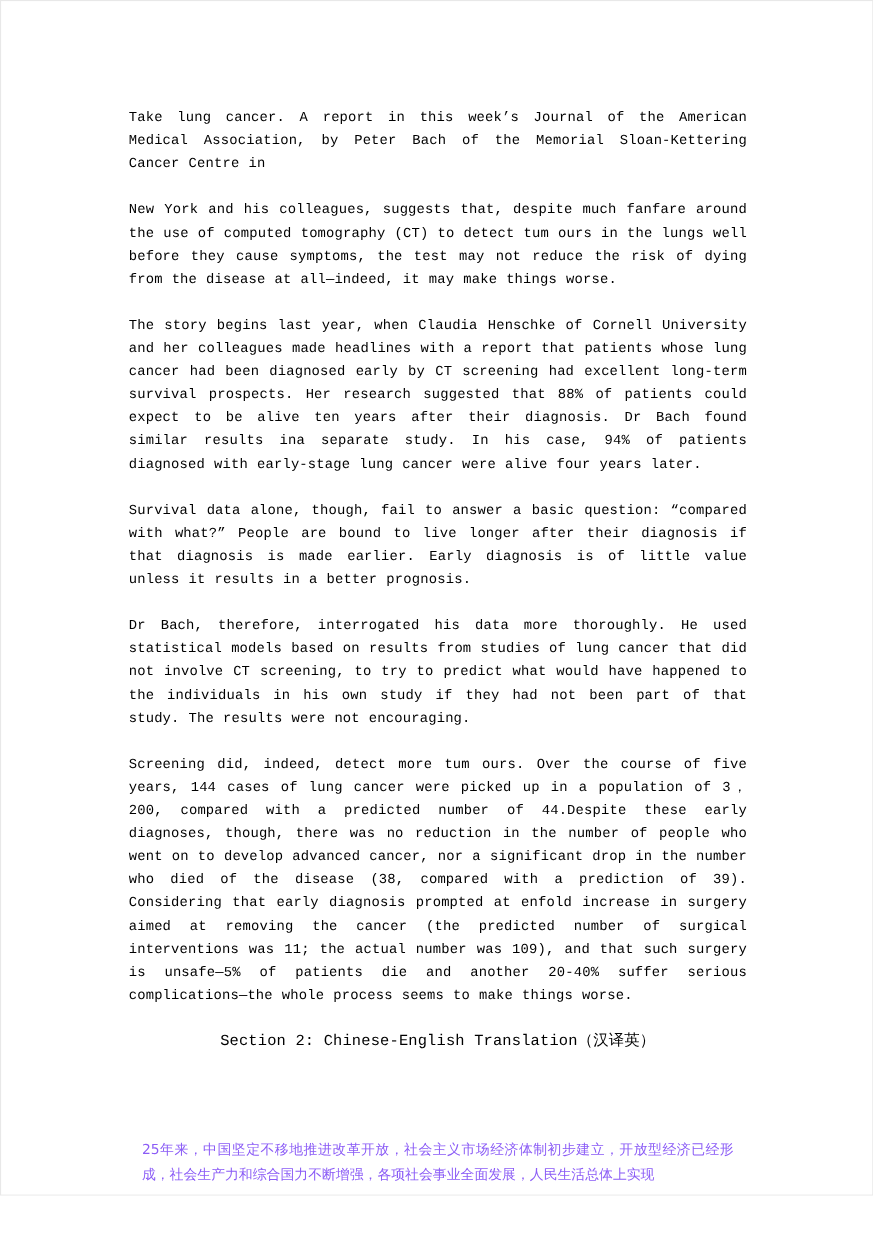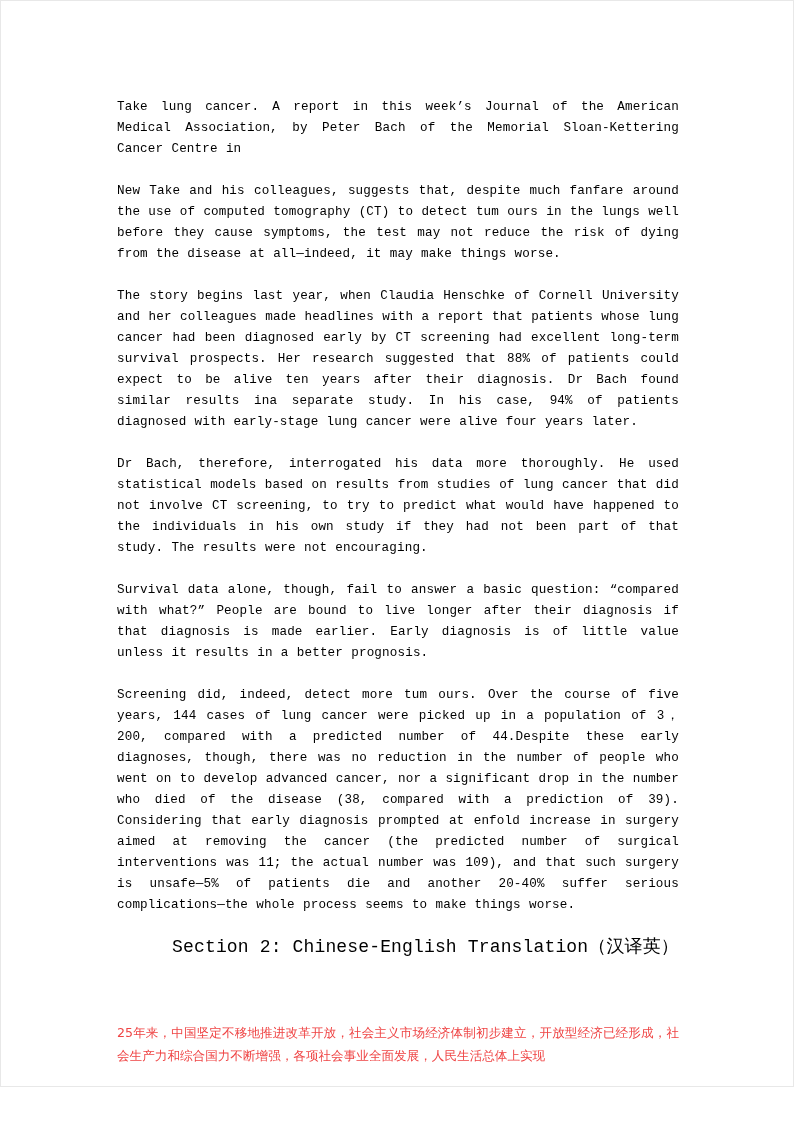--- a/index.html
+++ b/index.html
@@ -33,50 +33,50 @@
     word-spacing: 0.5px;
     letter-spacing: 0.15px;
   }
   .spacer-line {
     height: 21px;
   }
   .cjk {
     font-family: "DejaVu Sans", "Liberation Sans", sans-serif;
     font-size: 12.6px;
     line-height: 23px;
-    color: #ef4444;
+    color: #8b5cf6;
     text-align: justify;
-    margin: 0;
+    margin: 12px;
     letter-spacing: 0;
   }
   .heading {
     font-family: "Liberation Mono", "DejaVu Sans Mono", monospace;
-    font-size: 18px;
+    font-size: 14px;
     line-height: 21px;
     color: #000000;
-    text-align: right;
+    text-align: center;
     margin: 0;
     letter-spacing: 0.15px;
   }
 </style>
 </head>
 <body>
 
 <div class="page">
   <div class="content">
 
     <p class="para">Take lung cancer. A report in this week’s Journal of the American Medical Association, by Peter Bach of the Memorial Sloan-Kettering Cancer Centre in</p>
 
-    <p class="para">New Take and his colleagues, suggests that, despite much fanfare around the use of computed tomography (CT) to detect tum ours in the lungs well before they cause symptoms, the test may not reduce the risk of dying from the disease at all—indeed, it may make things worse.</p>
+    <p class="para">New York and his colleagues, suggests that, despite much fanfare around the use of computed tomography (CT) to detect tum ours in the lungs well before they cause symptoms, the test may not reduce the risk of dying from the disease at all—indeed, it may make things worse.</p>
 
     <p class="para">The story begins last year, when Claudia Henschke of Cornell University and her colleagues made headlines with a report that patients whose lung cancer had been diagnosed early by CT screening had excellent long-term survival prospects. Her research suggested that 88% of patients could expect to be alive ten years after their diagnosis. Dr Bach found similar results ina separate study. In his case, 94% of patients diagnosed with early-stage lung cancer were alive four years later.</p>
 
+    <p class="para">Survival data alone, though, fail to answer a basic question: “compared with what?” People are bound to live longer after their diagnosis if that diagnosis is made earlier. Early diagnosis is of little value unless it results in a better prognosis.</p>
+
     <p class="para">Dr Bach, therefore, interrogated his data more thoroughly. He used statistical models based on results from studies of lung cancer that did not involve CT screening, to try to predict what would have happened to the individuals in his own study if they had not been part of that study. The results were not encouraging.</p>
-
-    <p class="para">Survival data alone, though, fail to answer a basic question: “compared with what?” People are bound to live longer after their diagnosis if that diagnosis is made earlier. Early diagnosis is of little value unless it results in a better prognosis.</p>
 
     <p class="para">Screening did, indeed, detect more tum ours. Over the course of five years, 144 cases of lung cancer were picked up in a population of 3，200, compared with a predicted number of 44.Despite these early diagnoses, though, there was no reduction in the number of people who went on to develop advanced cancer, nor a significant drop in the number who died of the disease (38, compared with a prediction of 39). Considering that early diagnosis prompted at enfold increase in surgery aimed at removing the cancer (the predicted number of surgical interventions was 11; the actual number was 109), and that such surgery is unsafe—5% of patients die and another 20-40% suffer serious complications—the whole process seems to make things worse.</p>
 
     <p class="heading">Section 2: Chinese-English Translation（汉译英）</p>
 
     <div class="spacer-line"></div>
     <div class="spacer-line"></div>
 
 
     <div class="spacer-line"></div>

